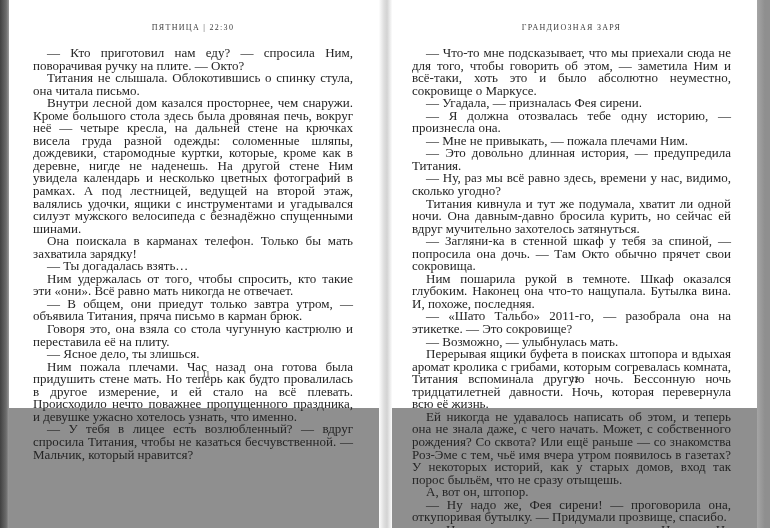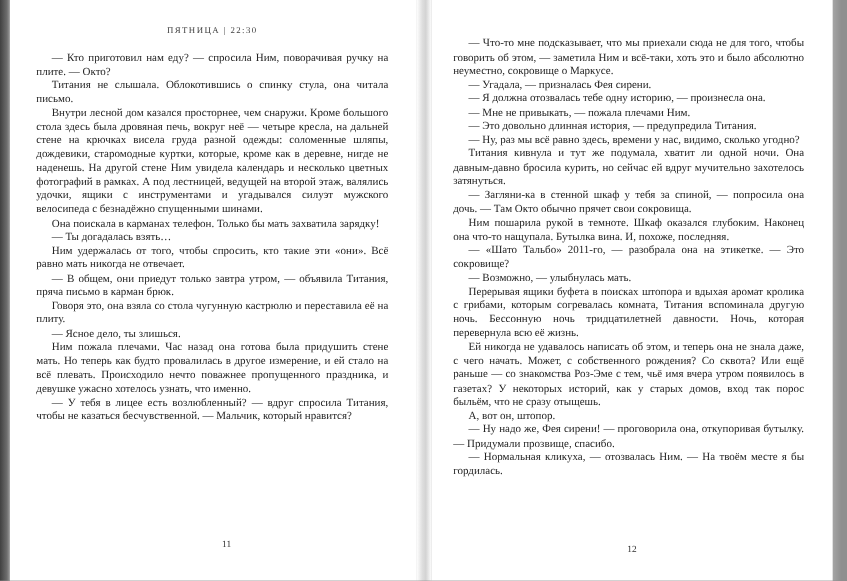--- a/index.html
+++ b/index.html
@@ -24,21 +24,21 @@
     flex: 0 0 auto;
   }
   .edge-right {
     width: 13px;
     height: 100%;
     background: linear-gradient(to right, #a5a5a5, #8f8f8f 60%);
     flex: 0 0 auto;
   }
   .page {
     background: #ffffff;
-    height: 528px;
+    height: 408px;
     position: relative;
     box-sizing: border-box;
     flex: 0 0 auto;
     font-family: "Liberation Serif", "DejaVu Serif", serif;
   }
   .page.left  { width: 370px; padding: 23px 26px 0 24px; }
   .page.right { width: 365px; padding: 23px 26px 0 20px; }
   .spine {
     width: 13px;
     height: 100%;
@@ -47,21 +47,21 @@
   }
   .running-head {
     text-align: center;
     font-size: 8px;
     letter-spacing: 1.3px;
     color: #3c3c3c;
     margin: 0 0 15px 0;
     white-space: nowrap;
   }
   .page-body {
-    font-size: 10px;
+    font-size: 13px;
     line-height: 12.55px;
     text-align: justify;
     color: #242424;
     margin-top: 11px;
   }
   .para {
     margin: 0;
     text-indent: 14px;
   }
   .folio {
@@ -96,20 +96,21 @@
       <p class="para">— Ясное дело, ты злишься.</p>
       <p class="para">Ним пожала плечами. Час назад она готова была придушить стене мать. Но теперь как будто провалилась в другое измерение, и ей стало на всё плевать. Происходило нечто поважнее пропущенного праздника, и девушке ужасно хотелось узнать, что именно.</p>
       <p class="para">— У тебя в лицее есть возлюбленный? — вдруг спросила Титания, чтобы не казаться бесчувственной. — Мальчик, который нравится?</p>
     </div>
     <div class="folio">11</div>
   </div>
 
   <div class="spine"></div>
 
   <div class="page right">
+    <div class="running-head">ГРАНДИОЗНАЯ ЗАРЯ</div>
     <div class="page-body">
       <p class="para">— Что-то мне подсказывает, что мы приехали сюда не для того, чтобы говорить об этом, — заметила Ним и всё-таки, хоть это и было абсолютно неуместно, сокровище о Маркусе.</p>
       <p class="para">— Угадала, — призналась Фея сирени.</p>
       <p class="para">— Я должна отозвалась тебе одну историю, — произнесла она.</p>
       <p class="para">— Мне не привыкать, — пожала плечами Ним.</p>
       <p class="para">— Это довольно длинная история, — предупредила Титания.</p>
       <p class="para">— Ну, раз мы всё равно здесь, времени у нас, видимо, сколько угодно?</p>
       <p class="para">Титания кивнула и тут же подумала, хватит ли одной ночи. Она давным-давно бросила курить, но сейчас ей вдруг мучительно захотелось затянуться.</p>
       <p class="para">— Загляни-ка в стенной шкаф у тебя за спиной, — попросила она дочь. — Там Окто обычно прячет свои сокровища.</p>
       <p class="para">Ним пошарила рукой в темноте. Шкаф оказался глубоким. Наконец она что-то нащупала. Бутылка вина. И, похоже, последняя.</p>

